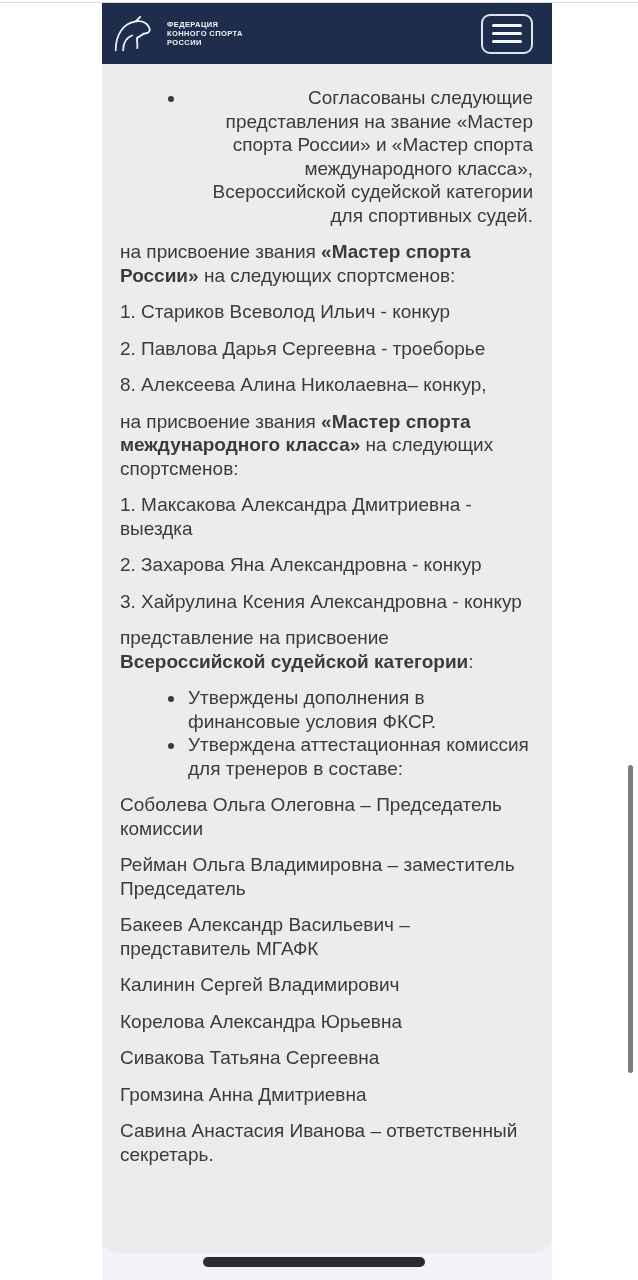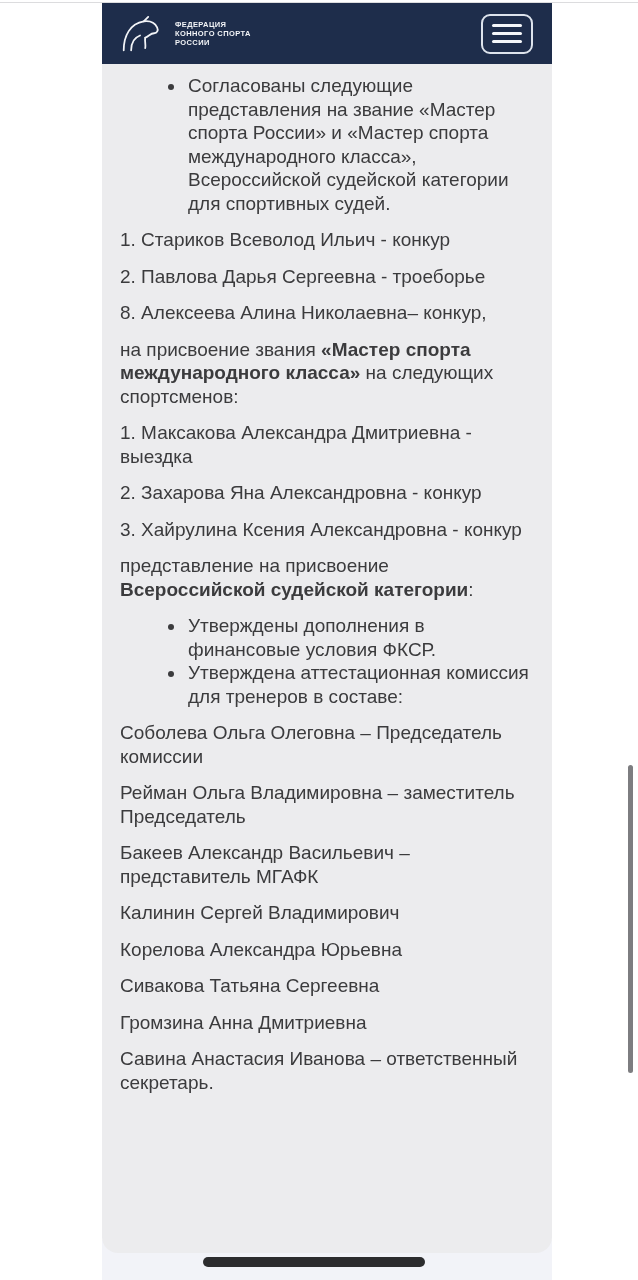--- a/index.html
+++ b/index.html
@@ -17,42 +17,42 @@
     position:absolute; left:102px; top:3px; width:450px; height:1250px;
     background:var(--body-bg,#ececee);
     border-radius:0 0 16px 16px;
     overflow:hidden;
   }
 
   .site-header {
     height:61px; width:100%;
     background:var(--header-bg,#1e2d4b);
     display:flex; align-items:center; justify-content:space-between;
-    padding:0 19px 0 18px;
+    padding:0 19px 0 10px;
   }
   .logo-wrap { display:flex; align-items:center; gap:9px; }
   .logo-horse { width:46px; height:36px; flex:0 0 auto; }
   .logo-text { color:#f2f4f7; font-size:7.5px; line-height:9px; font-weight:bold; letter-spacing:0.4px; text-transform:uppercase; }
 
   .menu-btn {
     width:52px; height:40px; border:2px solid #dde3ec; border-radius:9px;
     background:transparent; display:flex; flex-direction:column;
     align-items:center; justify-content:center; gap:5px; cursor:pointer;
   }
   .menu-btn .bar { width:30px; height:3px; background:#f4f6f9; border-radius:1.5px; }
 
   .article-body {
     padding:10px 19px 16px 18px;
     color:var(--text,#3b3b3d);
     font-size:19px; line-height:23.5px;
   }
   .article-body p { margin:13px 0; }
   .article-body ul { margin:13px 0; padding-left:66px; list-style:disc; }
   .article-body li { padding-left:2px; margin:0; }
-  .article-body > :first-child { margin-top:0; }
+  .article-body > :first-child { margin-top:12px;text-align:right; }
   .article-body b { font-weight:bold; }
 
   .scrollbar-thumb {
     position:absolute; left:628px; top:765px; width:5px; height:308px;
     background:#7d7d80; border-radius:3px;
   }
   .home-indicator {
     position:absolute; left:203px; top:1257px; width:222px; height:10px;
     background:#2c2c2e; border-radius:5px;
   }
@@ -84,20 +84,21 @@
       <span class="bar"></span>
       <span class="bar"></span>
       <span class="bar"></span>
     </button>
   </div>
 
   <div class="article-body">
       <ul>
         <li>Согласованы следующие представления на звание «Мастер спорта России» и «Мастер спорта международного класса», Всероссийской судейской категории для спортивных судей.</li>
       </ul>
+      <p>на присвоение звания <b>«Мастер спорта России»</b> на следующих спортсменов:</p>
       <p>1. Стариков Всеволод Ильич - конкур</p>
       <p>2. Павлова Дарья Сергеевна - троеборье</p>
       <p>8. Алексеева Алина Николаевна– конкур,</p>
       <p>на присвоение звания <b>«Мастер спорта международного класса»</b> на следующих спортсменов:</p>
       <p>1. Максакова Александра Дмитриевна - выездка</p>
       <p>2. Захарова Яна Александровна - конкур</p>
       <p>3. Хайрулина Ксения Александровна - конкур</p>
       <p>представление на присвоение <b>Всероссийской судейской категории</b>:</p>
       <ul>
         <li>Утверждены дополнения в финансовые условия ФКСР.</li>

